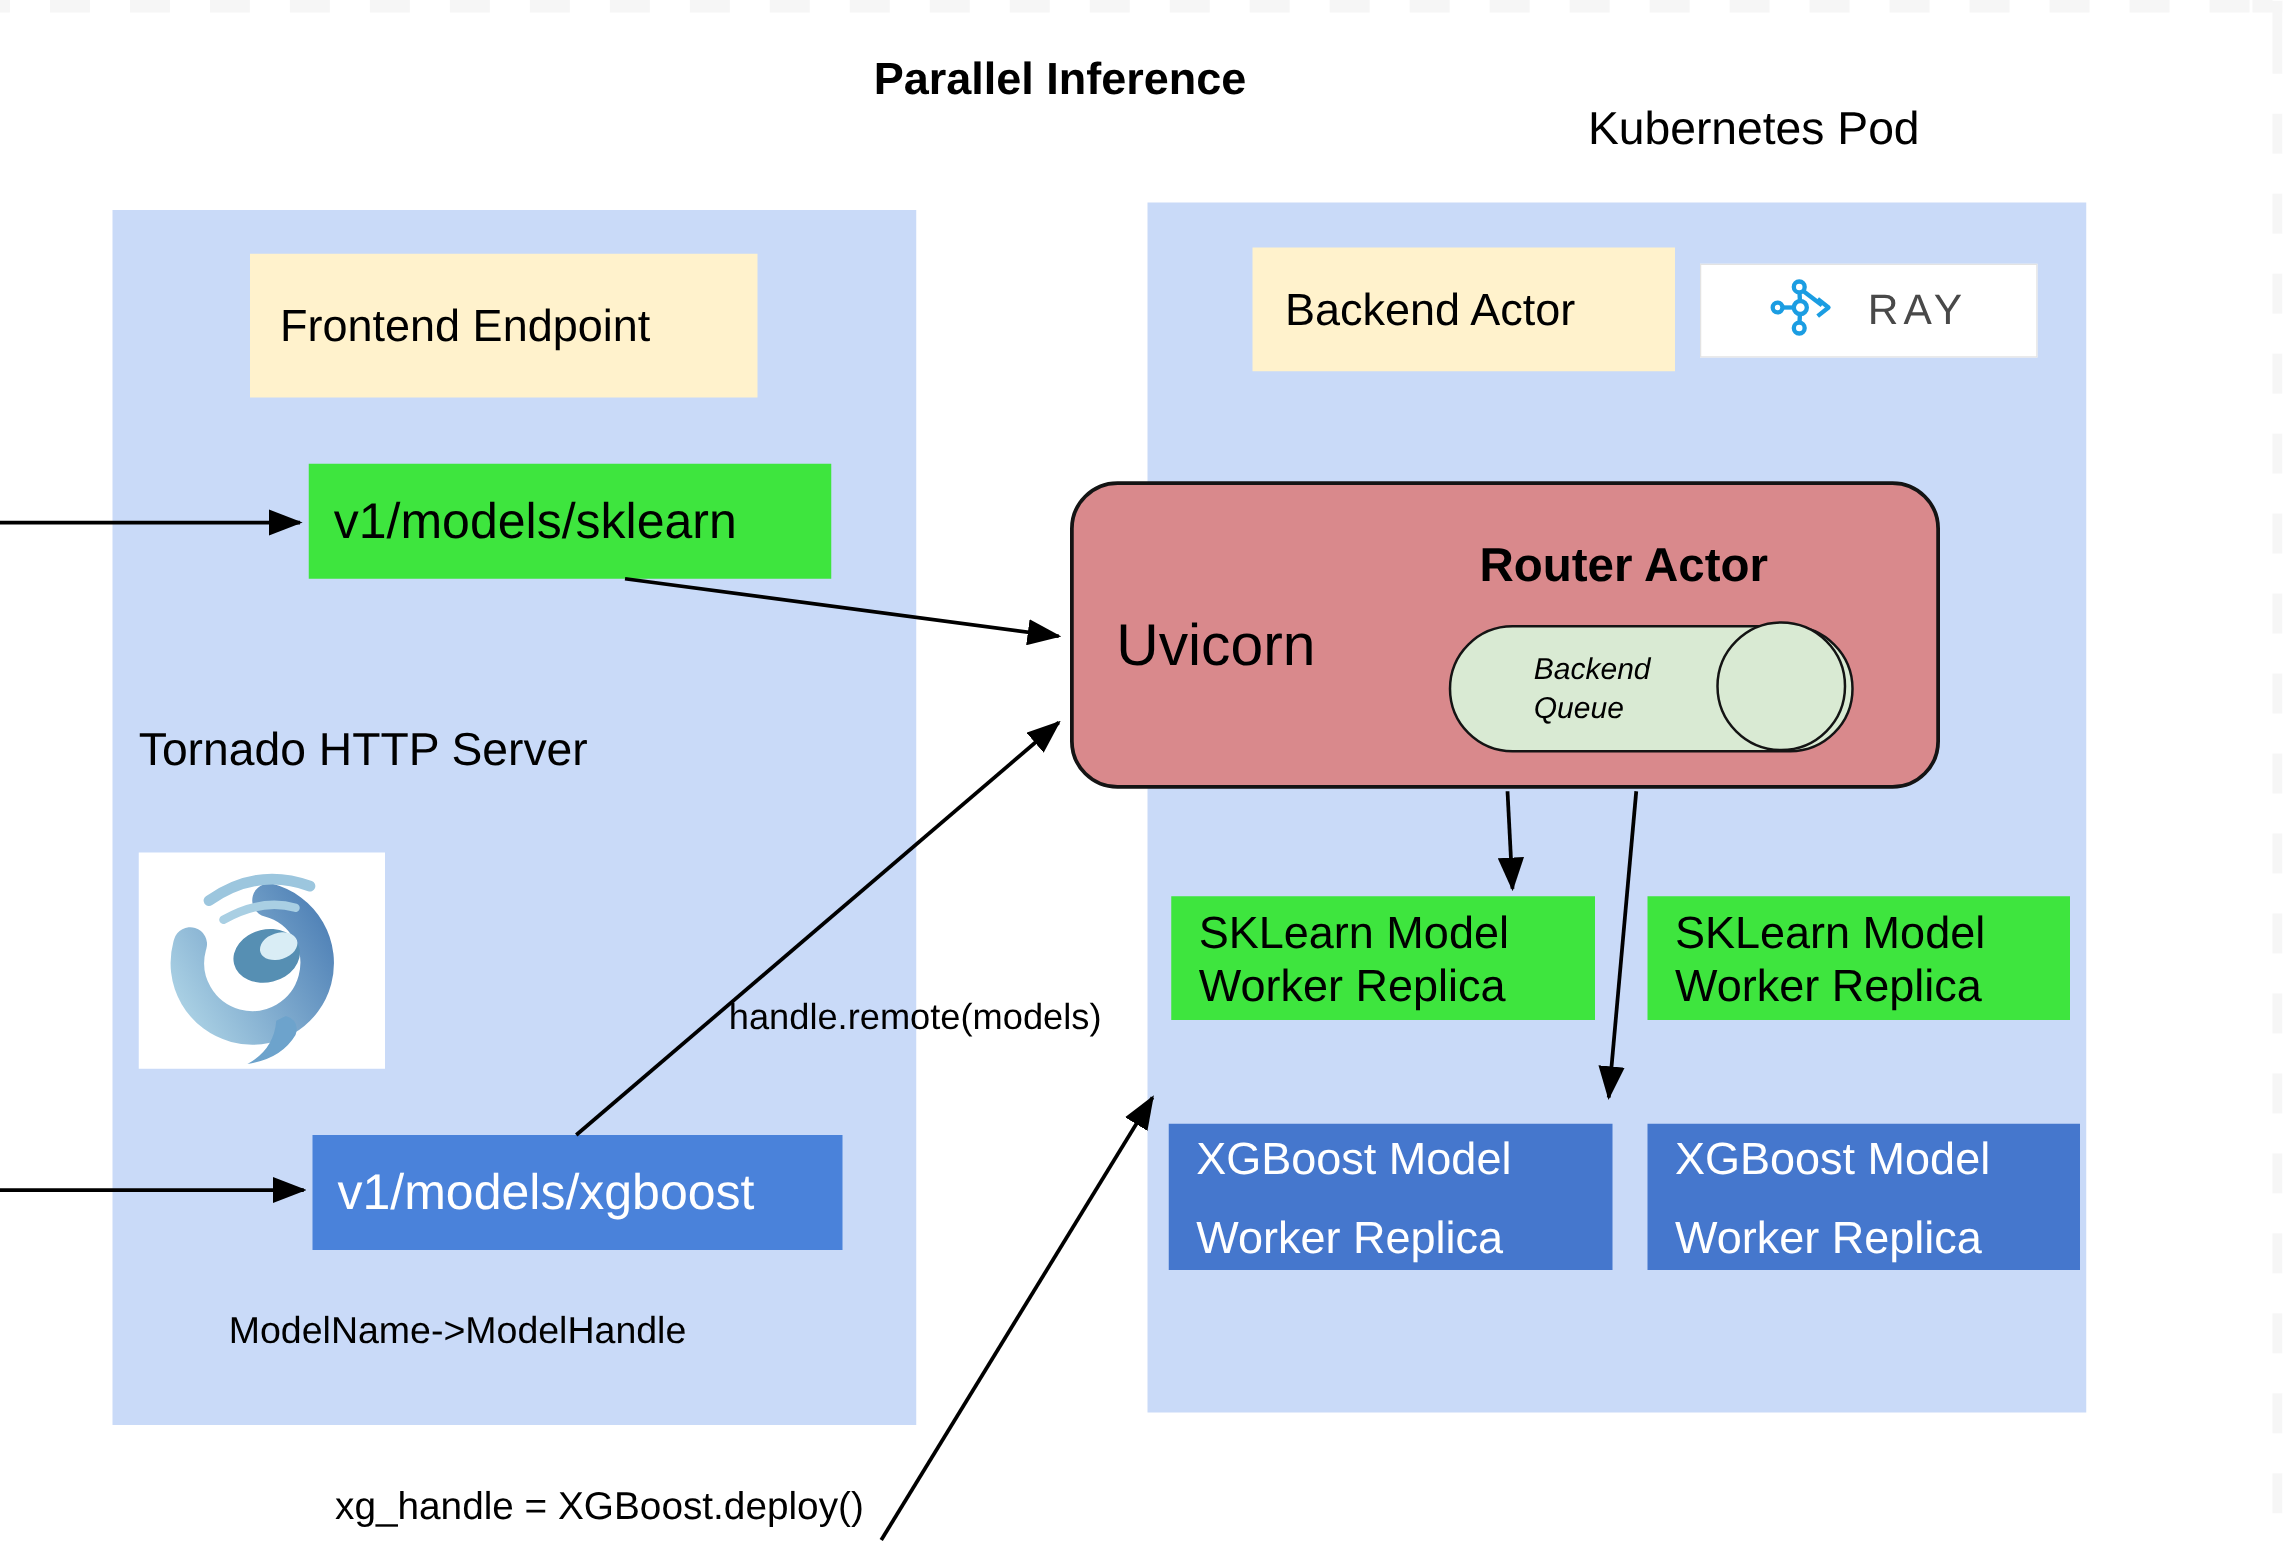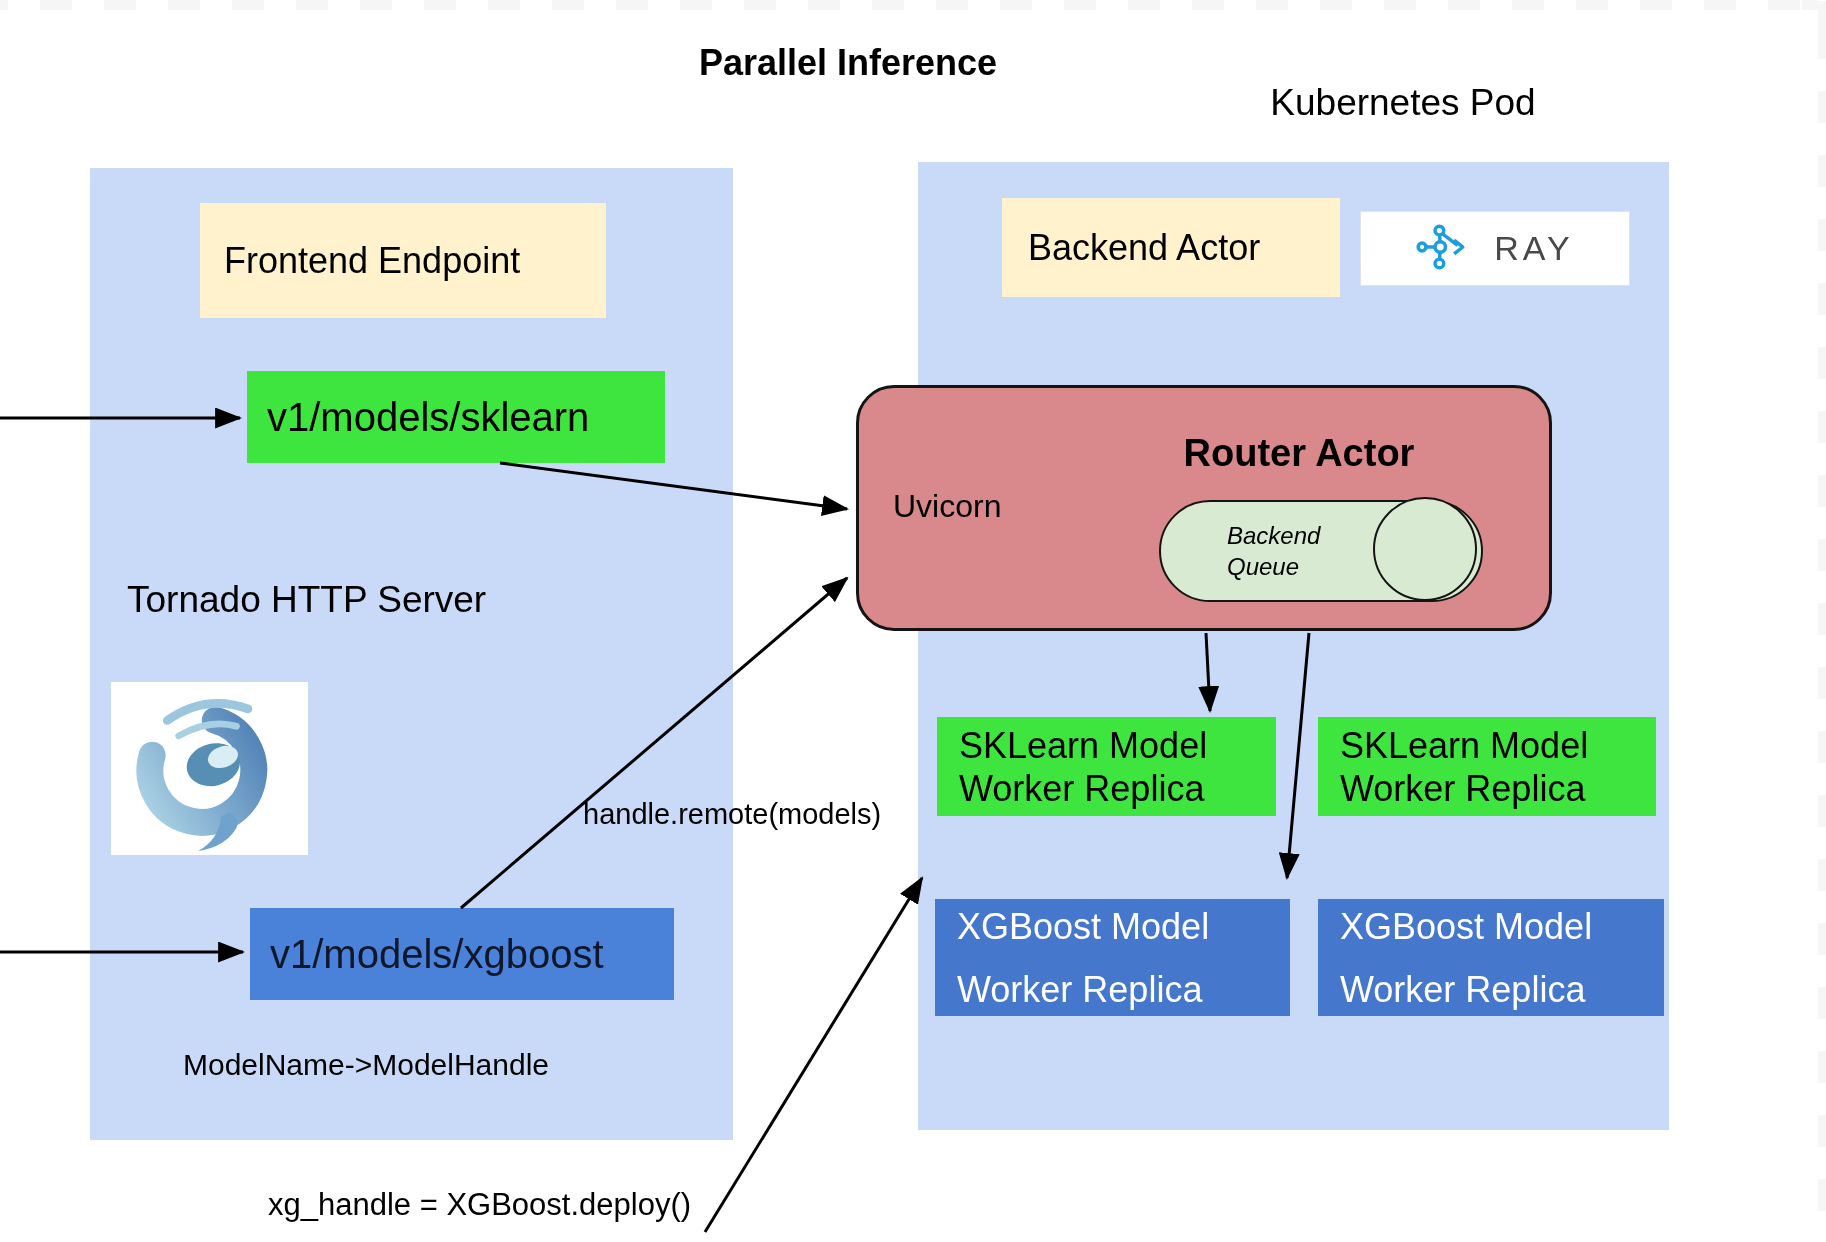--- a/index.html
+++ b/index.html
@@ -31,31 +31,31 @@
 
   .label-box{display:flex;align-items:center;font-size:36px;}
   .frontend-endpoint{left:200px;top:203px;width:406px;height:115px;
     background:var(--cream,#fff2cc);padding-left:24px;box-sizing:border-box;}
   .backend-actor{left:1002px;top:198px;width:338px;height:99px;
     background:var(--cream,#fff2cc);padding-left:26px;box-sizing:border-box;}
 
   .route-box{display:flex;align-items:center;font-size:40px;
     padding-left:20px;box-sizing:border-box;}
   .route-sklearn{left:247px;top:371px;width:418px;height:92px;background:var(--green,#3ee53e);}
-  .route-xgboost{left:250px;top:908px;width:424px;height:92px;background:var(--blue-endpoint,#4a82da);color:#0f172a;}
+  .route-xgboost{left:250px;top:908px;width:424px;height:92px;background:var(--blue-endpoint,#4a82da);color:#ffffff;}
 
-  .tornado-caption{left:127px;top:575px;font-size:37px;line-height:50px;}
+  .tornado-caption{left:111px;top:575px;font-size:37px;line-height:50px;}
   .tornado-tile{left:111px;top:682px;width:197px;height:173px;background:#fff;}
   .modelmap{left:183px;top:1048px;font-size:30px;}
 
   .router{left:856px;top:385px;width:696px;height:246px;
     background:var(--router,#d9898c);border:3px solid #141414;border-radius:38px;
     box-sizing:border-box;}
   .router-title{left:240px;top:44px;width:400px;text-align:center;font-size:38px;font-weight:bold;}
-  .uvicorn{left:34px;top:100px;font-size:32px;}
+  .uvicorn{left:34px;top:100px;font-size:47px;}
   .queue-pill{left:300px;top:112px;width:324px;height:102px;
     background:var(--pill,#d9ead3);border:2.5px solid #141414;border-radius:51px;
     box-sizing:border-box;display:flex;flex-direction:column;justify-content:center;}
   .queue-text{padding-left:66px;font-size:24px;line-height:31px;font-style:italic;}
   .queue-circle{left:514px;top:109px;width:104px;height:104px;border-radius:50%;
     background:var(--pill,#d9ead3);border:2.5px solid #141414;box-sizing:border-box;}
 
   .worker{display:flex;flex-direction:column;justify-content:center;
     font-size:36px;line-height:43px;padding-left:22px;box-sizing:border-box;}
   .worker-green{background:var(--green,#3ee53e);color:#000;}

